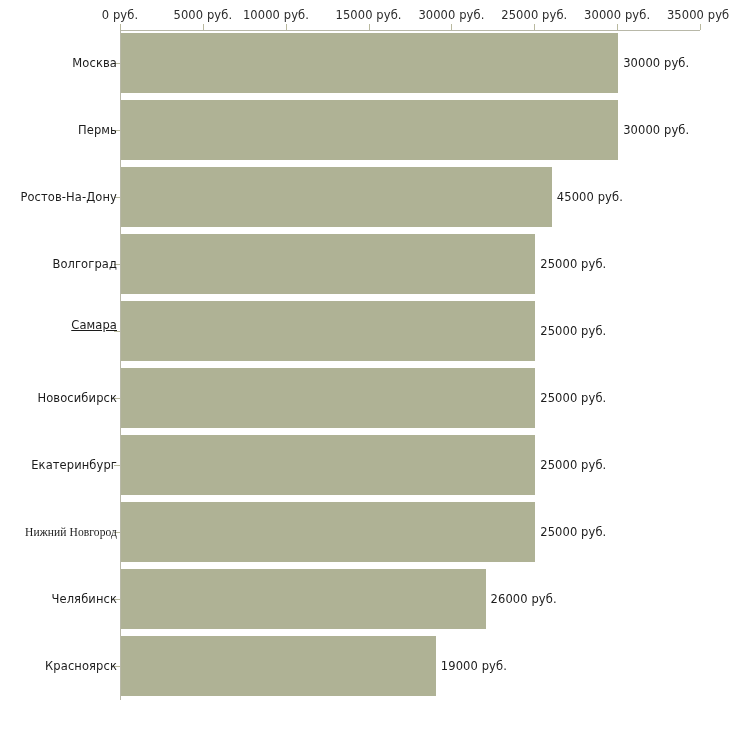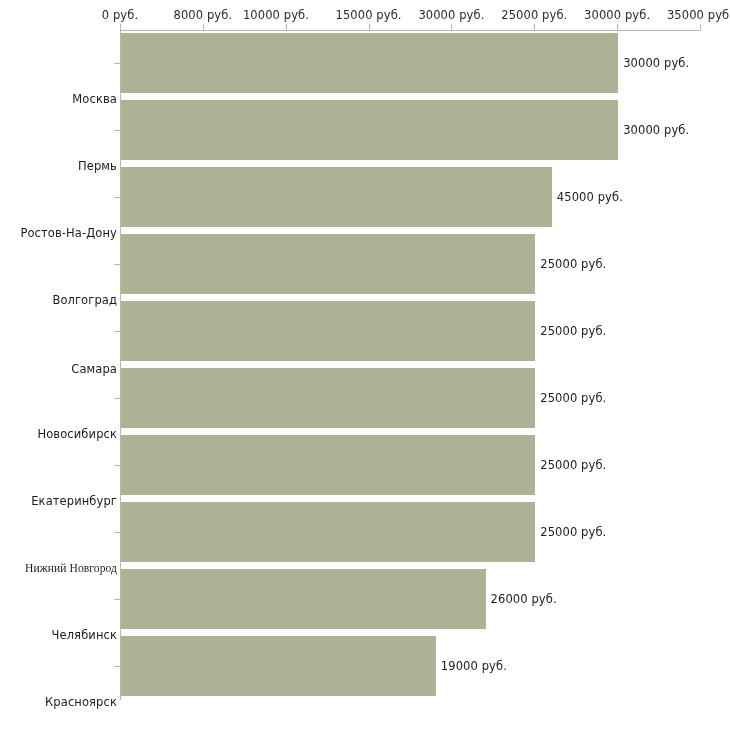--- a/index.html
+++ b/index.html
@@ -50,21 +50,20 @@
   }
   .y-tick-label{
     position:absolute;
     right:613px;           
     transform:translateY(-50%);
     font-size:11.5px;
     color:#1c1c1c;
     white-space:nowrap;
     text-align:right;
     letter-spacing:0.1px;
-    margin-top:36px;
   }
   
   .bar{
     position:absolute;
     left:121px;
     background:#afb295;
   }
   .bar-value{
     position:absolute;
     transform:translateY(-50%);
@@ -79,21 +78,21 @@
 
 <div id="chart-root">
 
   <div class="x-axis-line"></div>
   <div class="y-axis-line"></div>
 
   <div id="x-ticks">
       <div class="x-tick" style="left: 120px;"></div>
       <div class="x-tick-label" style="left: 120px;">0 руб.</div>
       <div class="x-tick" style="left: 202.857px;"></div>
-      <div class="x-tick-label" style="left: 202.857px;">8000 руб.</div>
+      <div class="x-tick-label" style="left: 202.857px;">5000 руб.</div>
       <div class="x-tick" style="left: 285.714px;"></div>
       <div class="x-tick-label" style="left: 276px;">10000 руб.</div>
       <div class="x-tick" style="left: 368.571px;"></div>
       <div class="x-tick-label" style="left: 368.571px;">15000 руб.</div>
       <div class="x-tick" style="left: 451.429px;"></div>
       <div class="x-tick-label" style="left: 451.429px;">30000 руб.</div>
       <div class="x-tick" style="left: 534.286px;"></div>
       <div class="x-tick-label" style="left: 534.286px;">25000 руб.</div>
       <div class="x-tick" style="left: 617.143px;"></div>
       <div class="x-tick-label" style="left: 617.143px;">30000 руб.</div>
@@ -103,21 +102,21 @@
   <div id="y-ticks">
       <div class="y-tick" style="top: 63px;"></div>
       <div class="y-tick-label" style="top: 63px;">Москва</div>
       <div class="y-tick" style="top: 130px;"></div>
       <div class="y-tick-label" style="top: 130px;">Пермь</div>
       <div class="y-tick" style="top: 197px;"></div>
       <div class="y-tick-label" style="top: 197px;">Ростов-На-Дону</div>
       <div class="y-tick" style="top: 264px;"></div>
       <div class="y-tick-label" style="top: 264px;">Волгоград</div>
       <div class="y-tick" style="top: 331px;"></div>
-      <div class="y-tick-label" style="top: 333px;">Самара</div>
+      <div class="y-tick-label" style="top: 325px; text-decoration: underline;">Самара</div>
       <div class="y-tick" style="top: 398px;"></div>
       <div class="y-tick-label" style="top: 398px;">Новосибирск</div>
       <div class="y-tick" style="top: 465px;"></div>
       <div class="y-tick-label" style="top: 465px;">Екатеринбург</div>
       <div class="y-tick" style="top: 532px;"></div>
       <div class="y-tick-label" style="top: 532px; font-family: Liberation Serif, serif;">Нижний Новгород</div>
       <div class="y-tick" style="top: 599px;"></div>
       <div class="y-tick-label" style="top: 599px;">Челябинск</div>
       <div class="y-tick" style="top: 666px;"></div>
       <div class="y-tick-label" style="top: 666px; text-align: right;">Красноярск</div>

